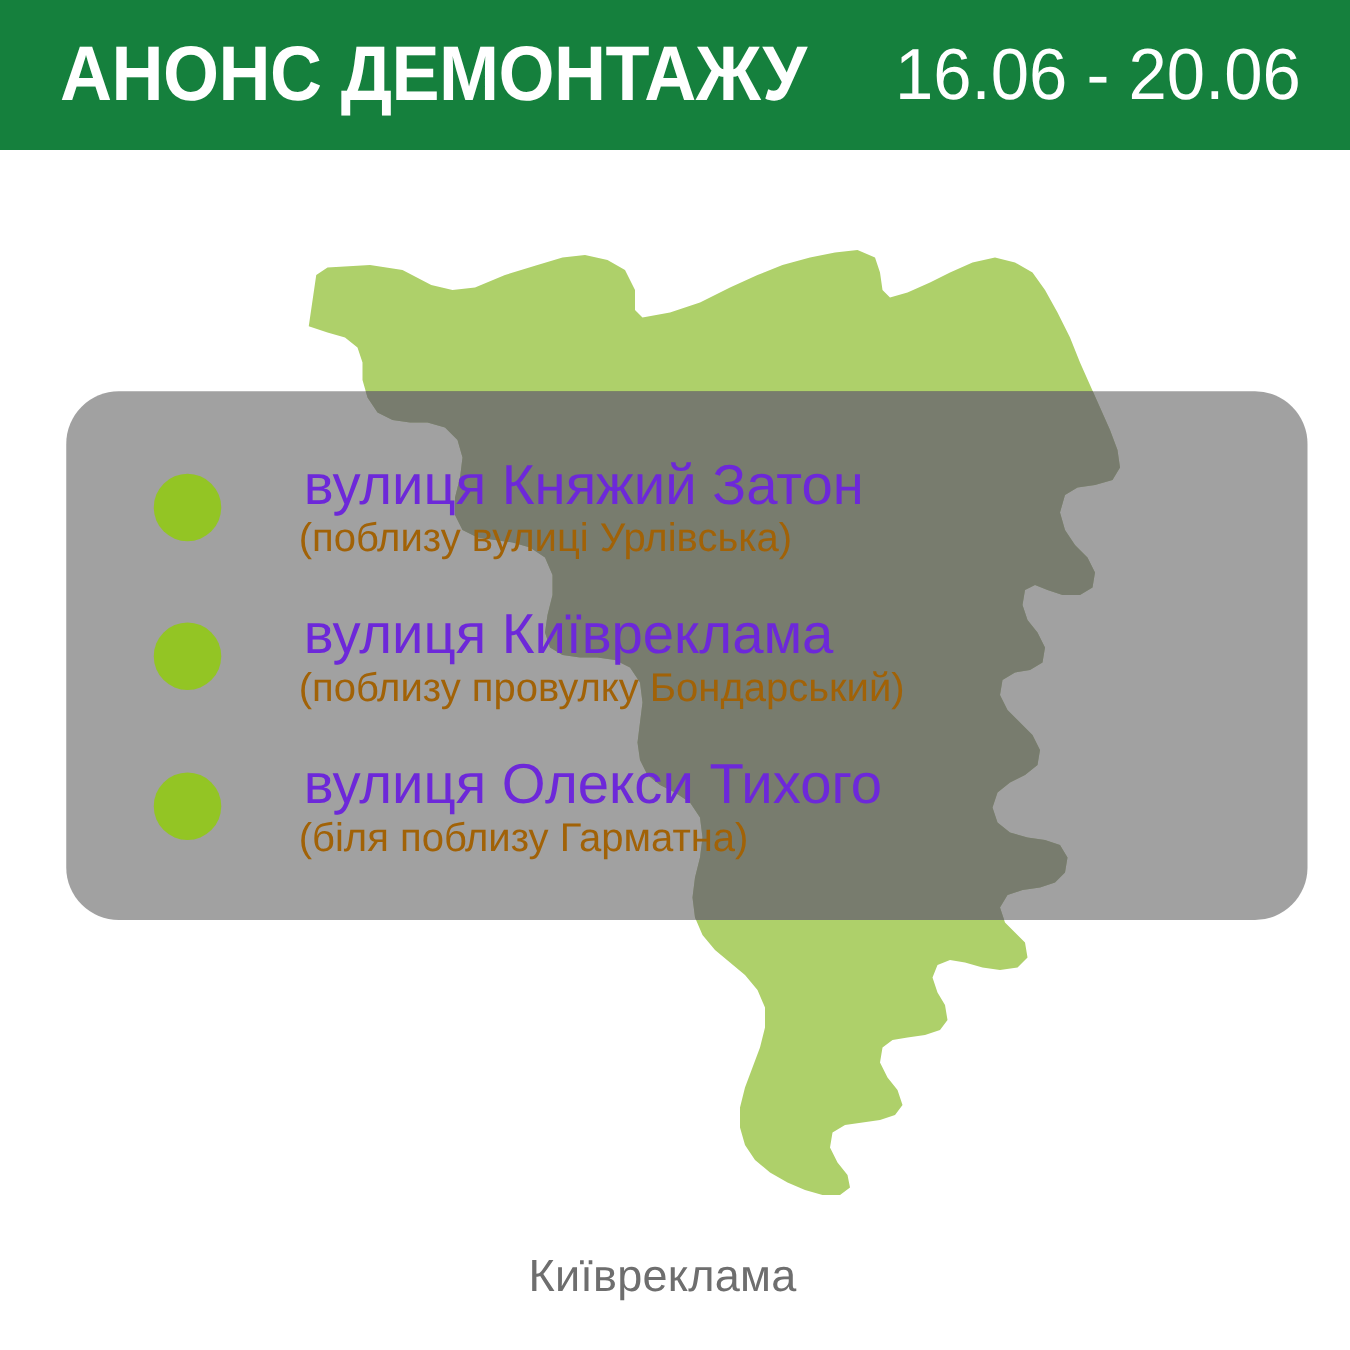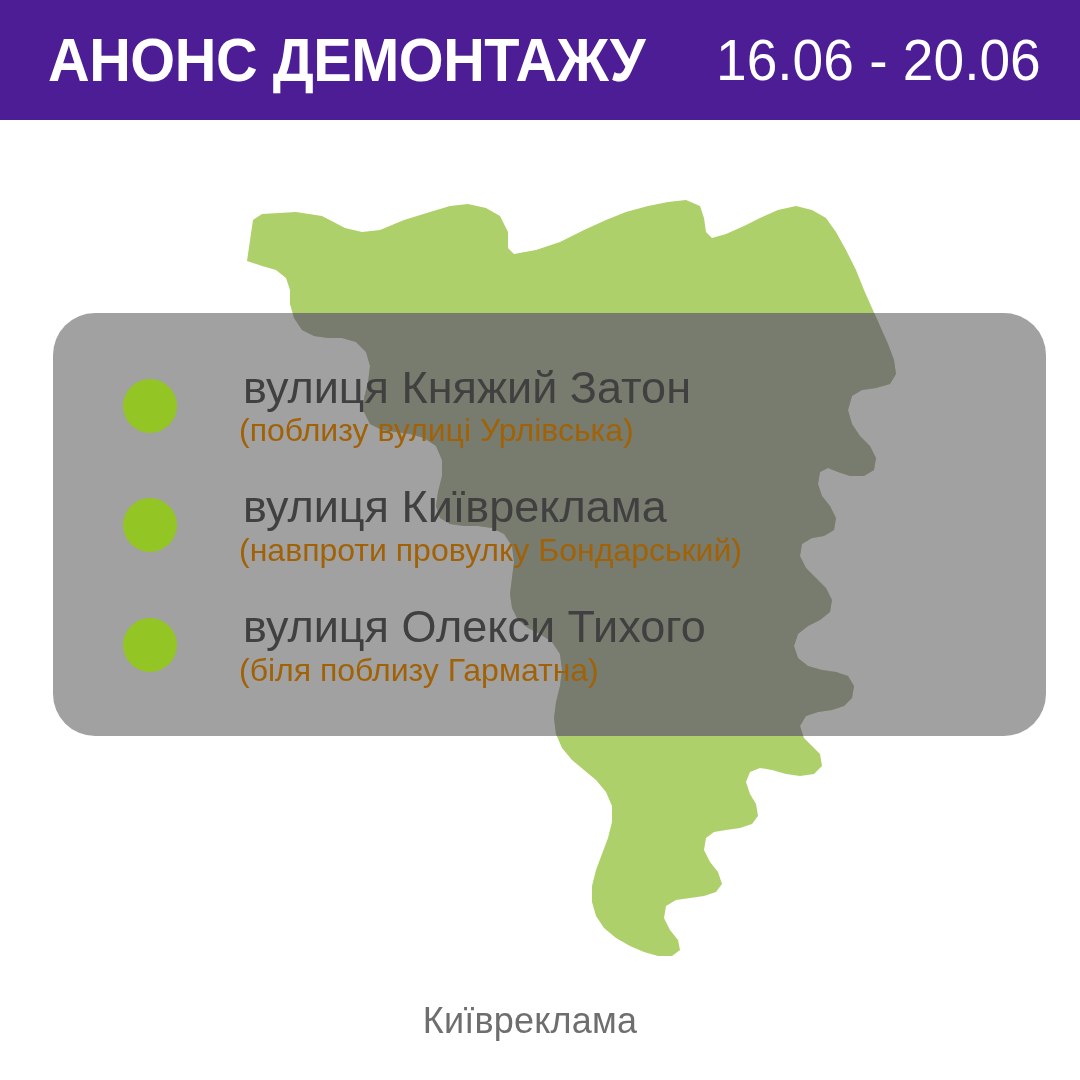--- a/index.html
+++ b/index.html
@@ -16,21 +16,21 @@
     position: relative;
   }
 
   
   #header-banner {
     position: absolute;
     left: 0;
     top: 0;
     width: 1080px;
     height: 120px;
-    background: #4c1d95;
+    background: #15803d;
     display: flex;
     align-items: center;
     justify-content: center;
     box-sizing: border-box;
     padding-left: 46px;
     padding-right: 20px;
   }
   #header-title {
     color: #ffffff;
     font-size: 62px;
@@ -104,21 +104,21 @@
     border-radius: 50%;
     background: #93C524;
     display: block;
   }
   .street-text {
     display: flex;
     flex-direction: column;
     padding-top: 0;
   }
   .street-name {
-    color: #404040;
+    color: #6d28d9;
     font-size: 45px;
     line-height: 1.04;
     white-space: nowrap;
     font-weight: normal;
   }
   .street-note {
     color: #a16207;
     font-size: 32px;
     line-height: 1.12;
     white-space: nowrap;
@@ -366,21 +366,21 @@
         <span class="street-note">(поблизу вулиці Урлівська)</span>
       </span>
     </div>
 
     <div class="street-row">
       <span class="bullet-wrap">
         <span class="bullet-dot"></span>
       </span>
       <span class="street-text">
         <span class="street-name">вулиця Київреклама</span>
-        <span class="street-note">(навпроти провулку Бондарський)</span>
+        <span class="street-note">(поблизу провулку Бондарський)</span>
       </span>
     </div>
 
     <div class="street-row">
       <span class="bullet-wrap">
         <span class="bullet-dot"></span>
       </span>
       <span class="street-text">
         <span class="street-name">вулиця Олекси Тихого</span>
         <span class="street-note">(біля поблизу Гарматна)</span>

